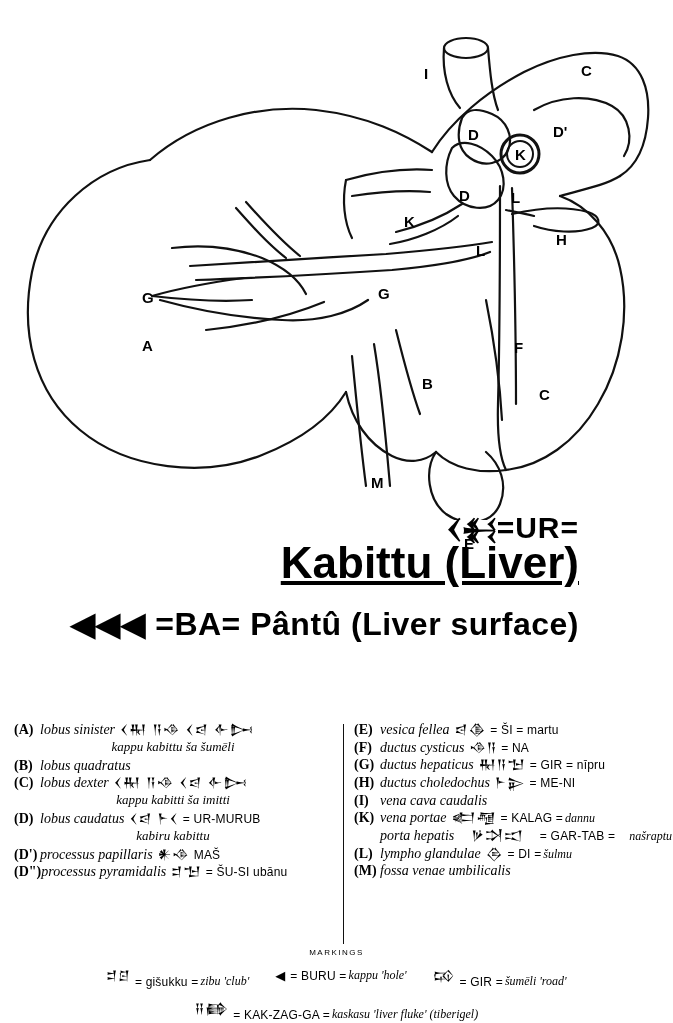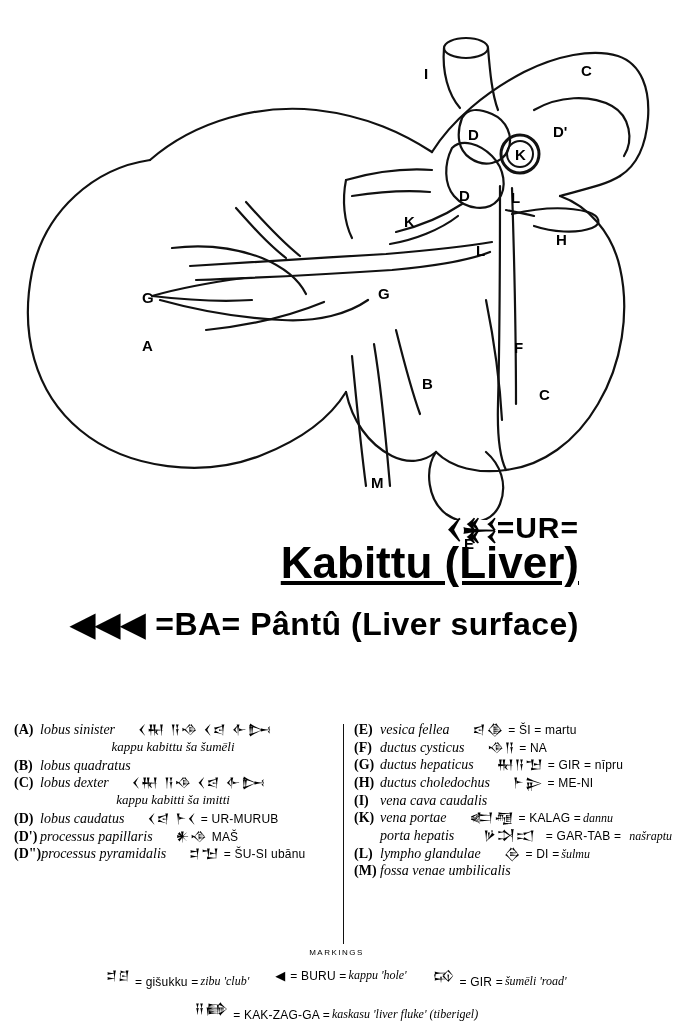--- a/index.html
+++ b/index.html
@@ -132,21 +132,21 @@
     font-family: "Liberation Serif", serif;
     font-style: italic;
     font-size: 12px;
     margin-left: 2px;
     white-space: nowrap;
   }
   .cuneiform {
     font-family: "DejaVu Sans", sans-serif;
     font-size: 13px;
     letter-spacing: 1px;
-    margin-left: 23px;
+    margin-left: 5px;
     white-space: nowrap;
   }
   .subline {
     font-family: "Liberation Serif", serif;
     font-style: italic;
     font-size: 13px;
     text-align: center;
     margin: -1px 0 3px 0;
   }
 
@@ -308,20 +308,21 @@
         <span class="cuneiform">𒌋𒊑 𒀀𒈾 𒌋𒁀 𒅆𒄖</span>
       </div>
       <div class="subline">kappu kabitti ša imitti</div>
 
       <div class="entry">
         <span class="tag">(D)</span>
         <span class="term">lobus caudatus</span>
         <span class="cuneiform">𒌋𒁀 𒈨𒌋</span>
         <span class="gloss">= UR-MURUB</span>
       </div>
+      <div class="subline">kabiru kabittu</div>
 
       <div class="entry">
         <span class="tag">(D')</span>
         <span class="term">processus papillaris</span>
         <span class="cuneiform">𒀭𒈾</span>
         <span class="gloss">MAŠ</span>
       </div>
 
       <div class="entry">
         <span class="tag">(D")</span>

